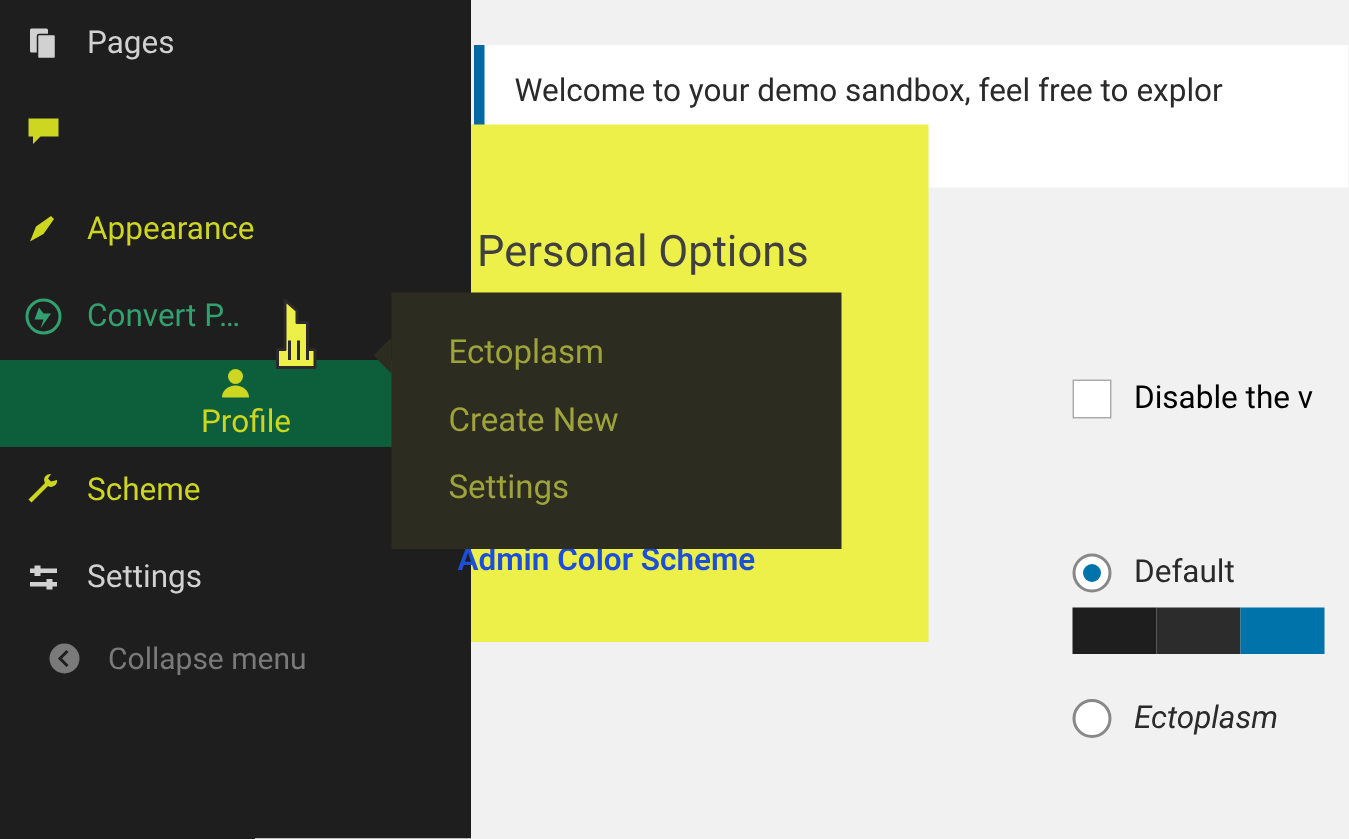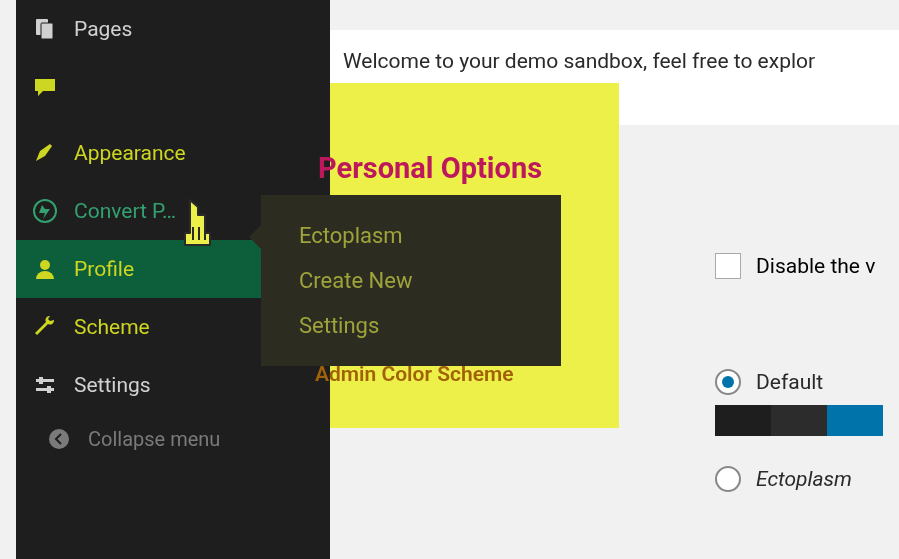--- a/index.html
+++ b/index.html
@@ -10,21 +10,21 @@
   body {
     font-family: -apple-system, BlinkMacSystemFont, "Segoe UI", Roboto, sans-serif;
     width: 899px;
     height: 559px;
     overflow: hidden;
     position: relative;
     background: #f1f1f1;
   }
   .sidebar {
     position: absolute;
-    left: 16px;
+    left: 0;
     top: 0;
     width: 314px;
     height: 559px;
     background: #1e1e1e;
     z-index: 10;
   }
   .sidebar-item {
     display: flex;
     align-items: center;
     height: 58px;
@@ -36,20 +36,21 @@
   }
   .sidebar-item.yellow {
     color: #cdd620;
   }
   .sidebar-item.green {
     color: #33a06f;
   }
   .sidebar-item.current {
     background: #0d5f3c;
     color: #cdd620;
+    flex-direction: column;
   }
   .sidebar-item .icon {
     width: 30px;
     height: 30px;
     margin-right: 14px;
     display: inline-flex;
     align-items: center;
     justify-content: center;
     flex-shrink: 0;
   }
@@ -112,22 +113,22 @@
     left: 275px;
     top: 83px;
     width: 344px;
     height: 345px;
   }
   .section-title {
     position: absolute;
     left: 318px;
     top: 151px;
     font-size: 29px;
-    font-weight: 700;
-    color: #be185d;
+    font-weight: 400;
+    color: #404040;
     z-index: 20;
   }
   .submenu {
     position: absolute;
     left: 261px;
     top: 195px;
     width: 300px;
     background: #2c2c21;
     z-index: 30;
     padding: 18px 0;
@@ -144,25 +145,25 @@
     border-right: 12px solid #2c2c21;
   }
   .submenu-item {
     padding: 10px 38px;
     color: #9ea33a;
     font-size: 22px;
     cursor: pointer;
   }
   .label-row {
     position: absolute;
-    left: 315px;
+    left: 305px;
     top: 362px;
     font-size: 21px;
     font-weight: 600;
-    color: #a16207;
+    color: #1d4ed8;
     z-index: 20;
   }
   .checkbox-row {
     position: absolute;
     left: 715px;
     top: 253px;
     display: flex;
     align-items: center;
     font-size: 21px;
     color: #000000;

